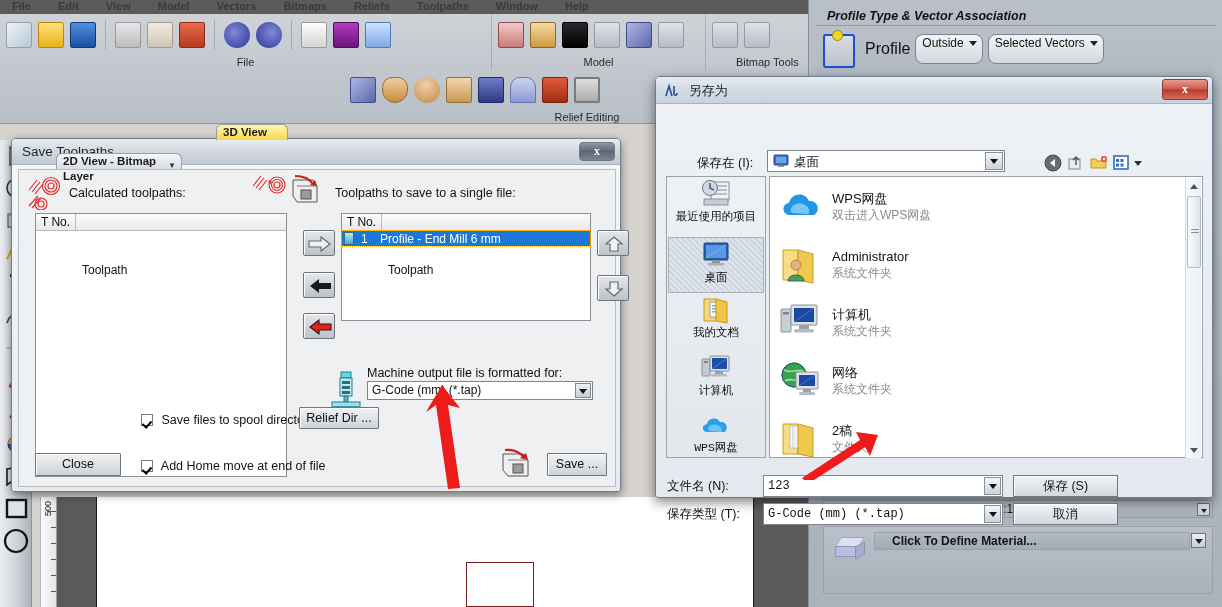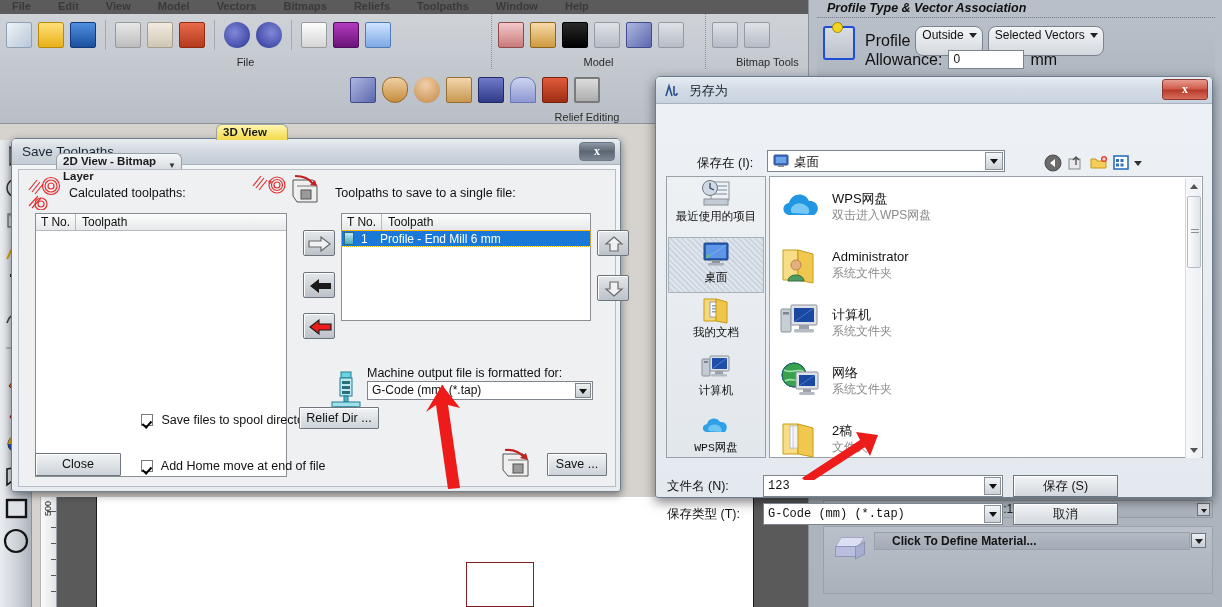--- a/index.html
+++ b/index.html
@@ -127,21 +127,21 @@
     border: 1px solid #7b1f1f; background: #fff;
   }
 
   
   .rightpanel {
     position: absolute; left: 808px; top: 0; width: 414px; height: 607px;
     background: linear-gradient(180deg,#b8bfc8,#aab2bc);
     border-left: 1px solid #8a9099;
   }
   .profile-section {
-    position: absolute; left: 8px; top: 0; width: 398px;
+    position: absolute; left: 8px; top: 8px; width: 398px;
   }
   .profile-title {
     font-style: italic; font-weight: bold; font-size: 12.5px; color:#111;
     padding: 1px 0 2px 10px;
   }
   .profile-body {
     border-top: 1px dotted #7f858e;
     background: linear-gradient(180deg,#b9c0c9,#aeb6c0);
     padding: 6px 6px 8px 8px; position: relative; height: 66px;
   }
@@ -243,21 +243,21 @@
   .sec-label { position: absolute; font-size: 12.5px; color:#111; }
 
   .lstbox {
     position: absolute; background:#fff; border: 1px solid #8a8f96;
   }
   .lst-head {
     display:flex; height: 17px; background: linear-gradient(180deg,#fcfcfc,#e6e8ea);
     border-bottom: 1px solid #b6bbc1; font-size: 12px; color:#111;
   }
   .lst-head .c1 { width: 40px; padding-left:5px; line-height:16px; border-right: 1px solid #b6bbc1; }
-  .lst-head .c2 { padding-left:6px; line-height:16px; }
+  .lst-head .c2 { padding-left:6px; line-height:16px;margin-top:48px; }
   .lst-item {
     display:flex; height: 15px; align-items:center; font-size: 12px;
   }
   .lst-item.sel { background:#1a78d8; color:#fff; outline: 1px dotted #ffb000; }
   .lst-item .tno { width: 40px; padding-left: 5px; }
   .lst-item .tname { padding-left: 2px; }
   .tool-chip {
     width: 10px; height: 13px; margin: 0 2px 0 2px;
     background: linear-gradient(180deg,#bfe8f0,#4ea8bd);
     border: 1px solid #2e6d80;
@@ -592,25 +592,20 @@
           <span class="lbl">Profile</span>
           <span class="mini-select">
             <span>Outside</span>
             <span class="arr"></span>
           </span>
           <span class="mini-select">
             <span>Selected Vectors</span>
             <span class="arr"></span>
           </span>
         </div>
-        <div class="profile-row2">
-          <span class="lbl">Allowance:</span>
-          <span class="txtfield">0</span>
-          <span class="lbl">mm</span>
-        </div>
       </div>
     </div>
 
     <div class="redpath">
       <svg width="30" height="16" viewBox="0 0 30 16">
         <path d="M2 13 L10 3 L20 12" fill="none" stroke="#cc2222" stroke-width="1.3"></path>
         <path d="M5 13 L28 13" stroke="#cc2222" stroke-width="1.1"></path>
       </svg>
     </div>
 

